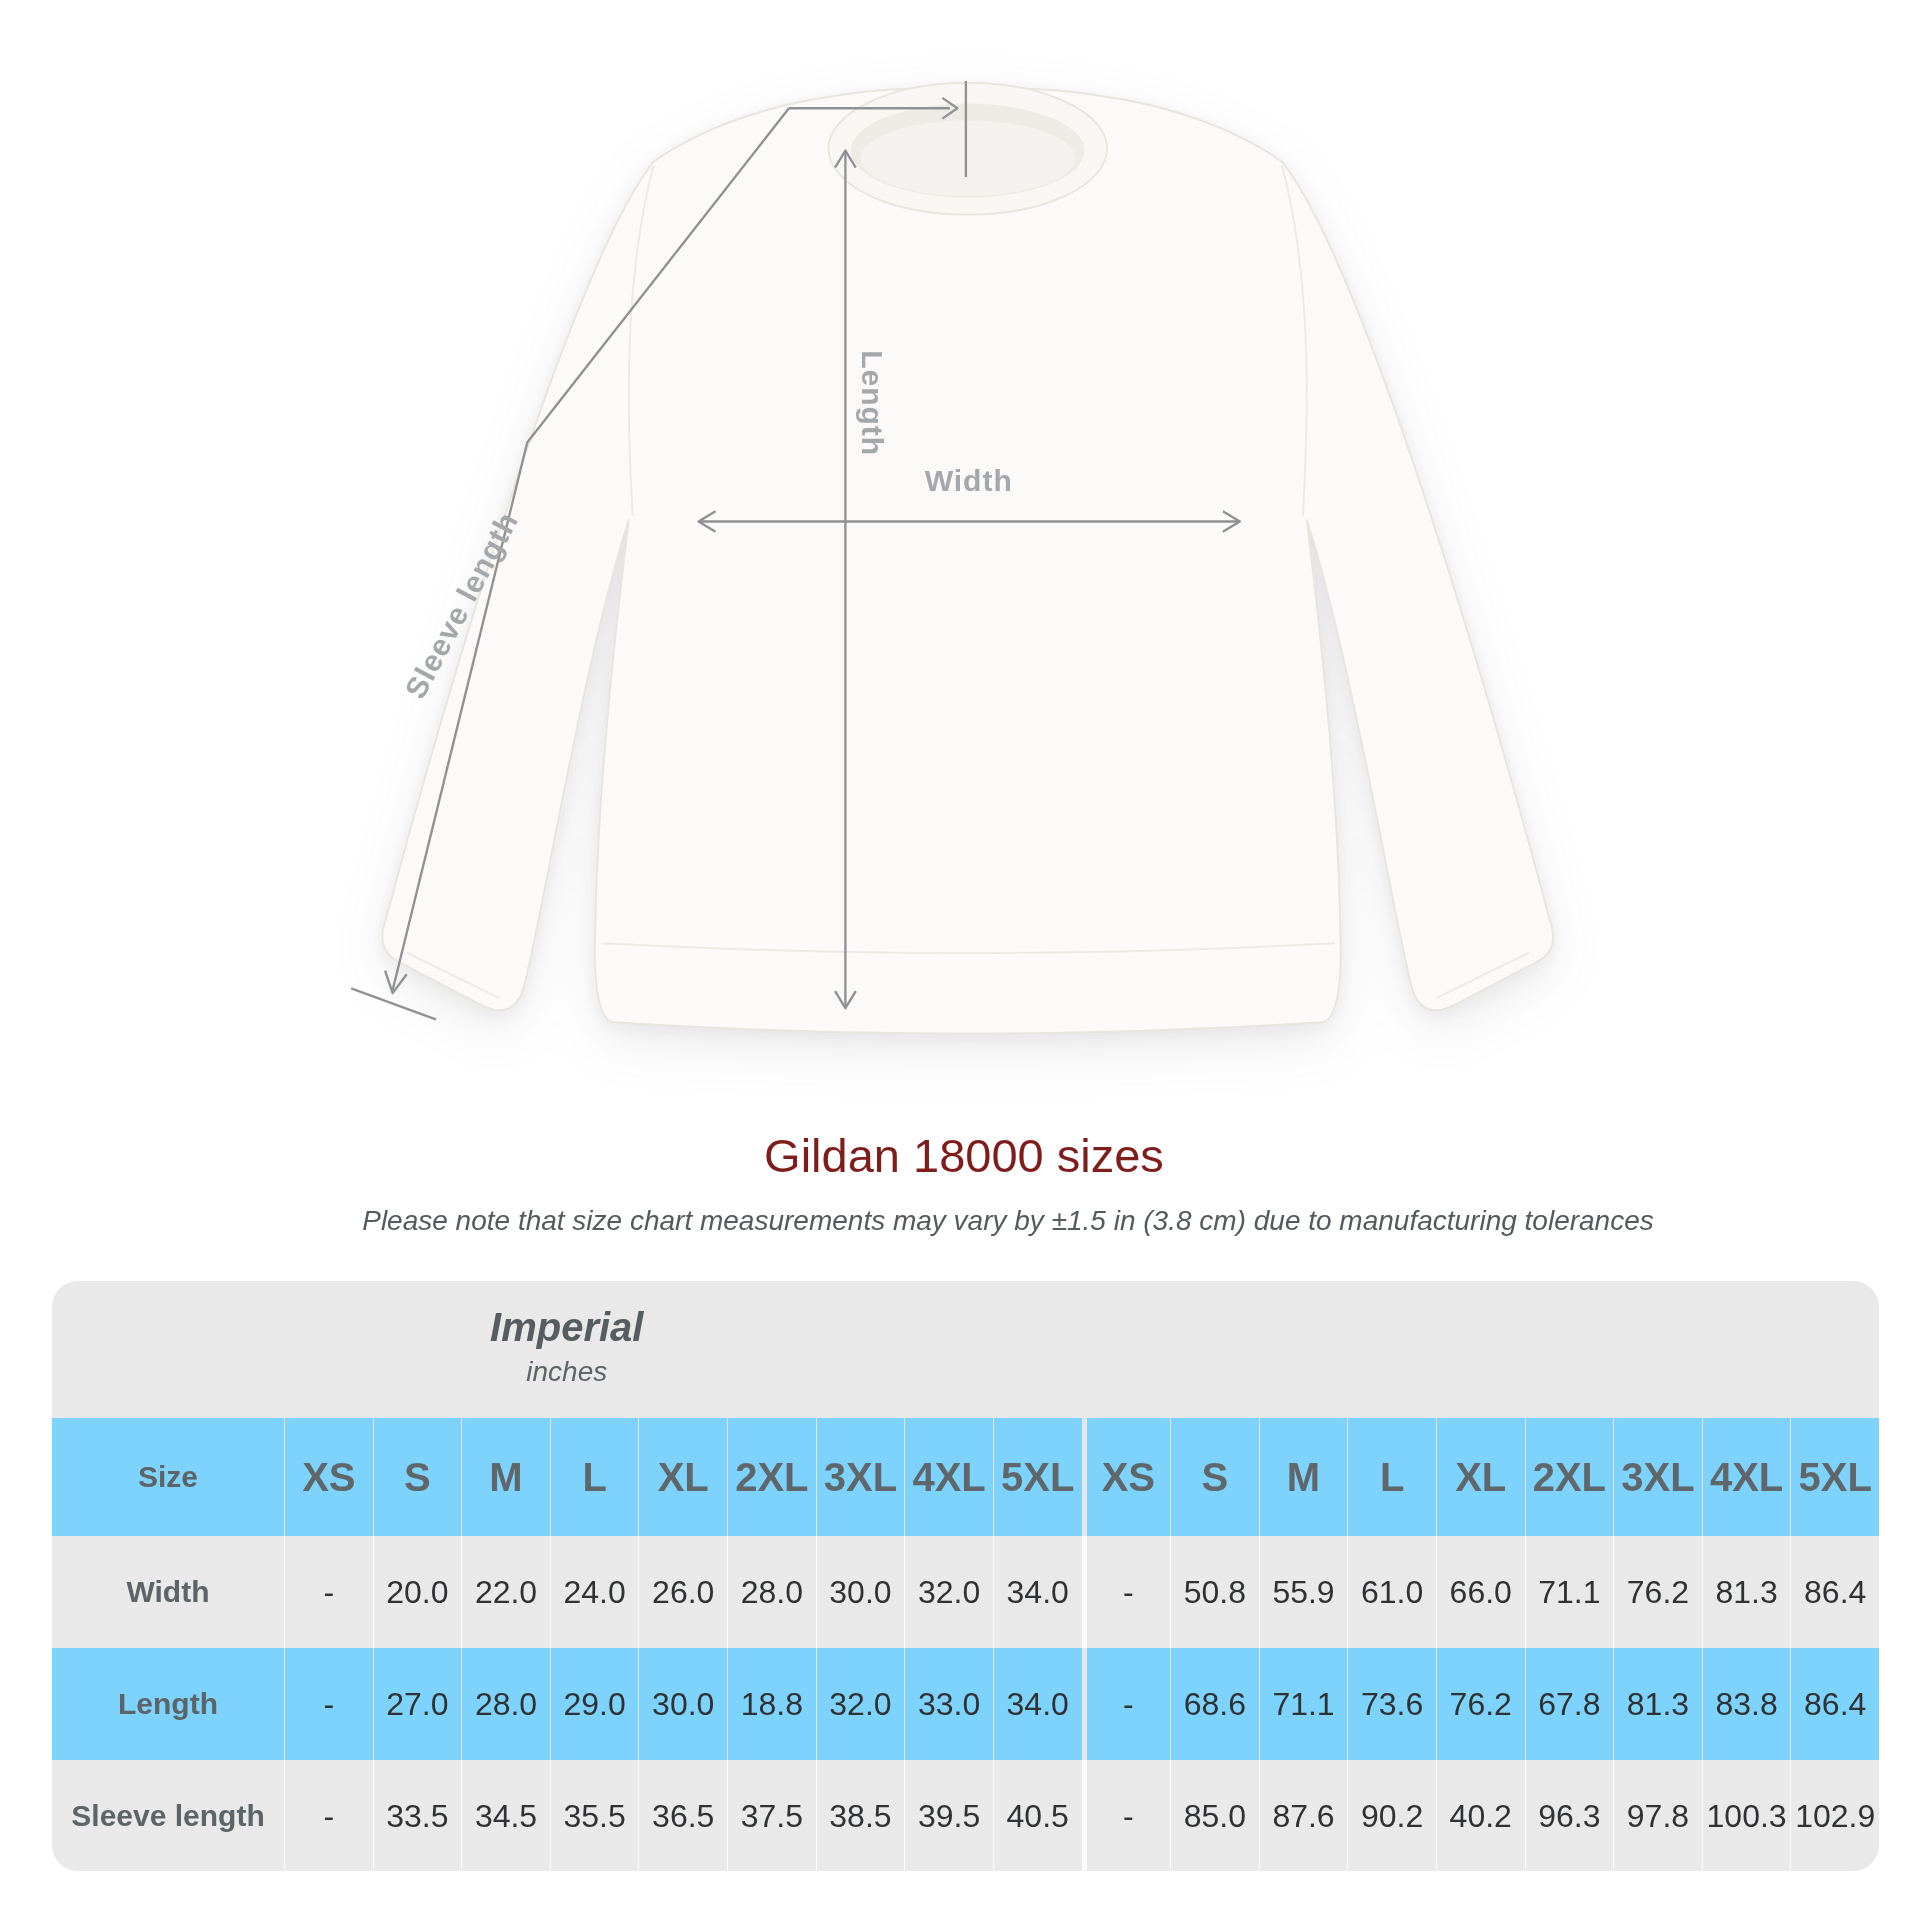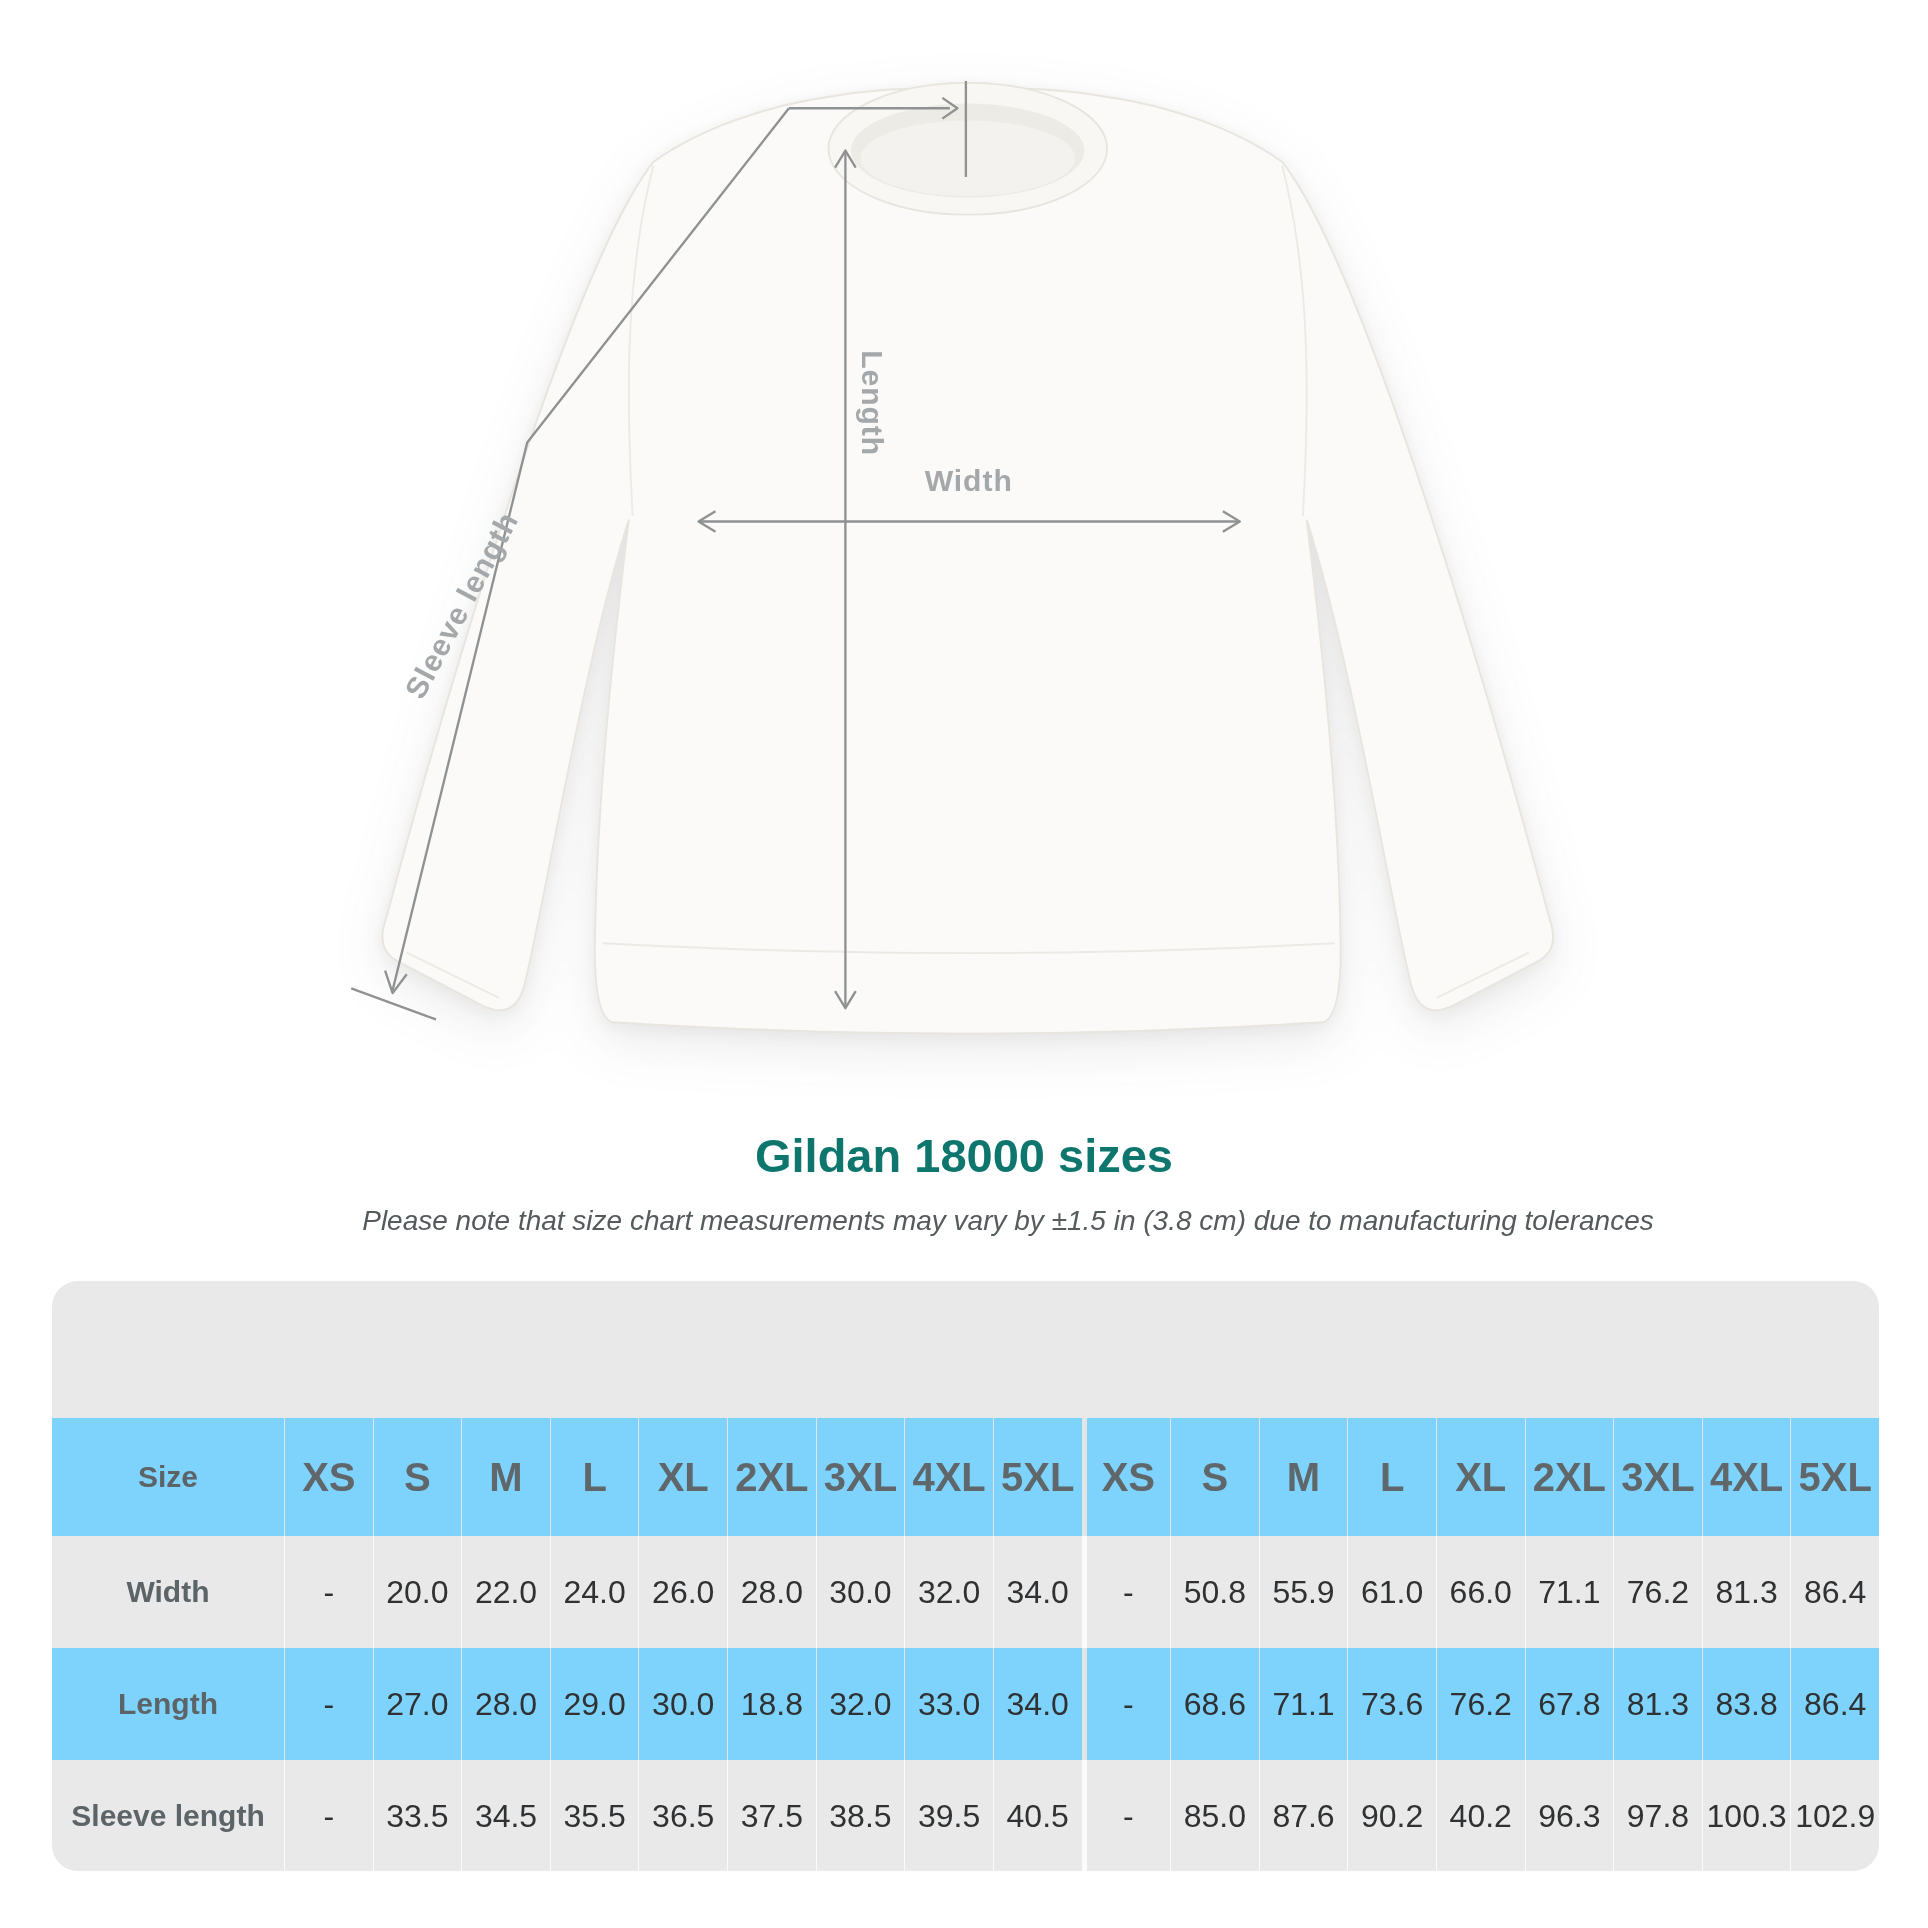--- a/index.html
+++ b/index.html
@@ -9,21 +9,21 @@
 
   
   .hero { position:absolute; left:0; top:0; width:1928px; height:1139px; }
   .garment { filter: drop-shadow(0 18px 26px rgba(60,60,60,.10)) drop-shadow(0 4px 8px rgba(60,60,60,.05)); }
   .ann { stroke:#8f9193; stroke-width:2.5; fill:none; }
   .ann-label { fill:#a5a8aa; font-family:"Liberation Sans", sans-serif; font-weight:bold; font-size:32px; letter-spacing:1px; }
   .seam { stroke:#eceae4; stroke-width:2; fill:none; }
 
   
   .title { position:absolute; left:0; top:1128px; width:100%; text-align:center;
-           font-size:47px; font-weight:bold; color:#0f766e; }
+           font-size:47px; font-weight:normal; color:#7f1d1d; }
   .subtitle { position:absolute; left:0; top:1205px; width:100%; text-align:center;
               font-style:italic; font-size:28px; color:#555a5d;margin-left:44px; }
 
   
   .panel { position:absolute; left:52px; top:1281px; width:1827px; height:590px;
            border-radius:26px; overflow:hidden; background:#fff; }
   .grid-row { display:grid; grid-template-columns:232px repeat(18, 1fr); }
 
   .unit-band { height:137px; background:#e9e9e9; }
   .unit-cell { display:flex; flex-direction:column; align-items:center; justify-content:center; gap:5.6px; padding-bottom:5.6px; }
@@ -104,20 +104,24 @@
       <text class="ann-label" x="1029" y="522" text-anchor="middle">Width</text>
     </g>
   </svg>
 
   <div class="title">Gildan 18000 sizes</div>
   <div class="subtitle">Please note that size chart measurements may vary by ±1.5 in (3.8 cm) due to manufacturing tolerances</div>
 
   <div class="panel">
 
     <div class="unit-band grid-row">
+      <div class="unit-cell imperial">
+        <div class="unit-name">Imperial</div>
+        <div class="unit-units">inches</div>
+      </div>
     </div>
 
     <div class="trow grid-row row-white">
       <div class="cell label">Size</div>
       <div class="cells grp-imperial">
         
       <div class="cell head">XS</div><div class="cell head">S</div><div class="cell head">M</div><div class="cell head">L</div><div class="cell head">XL</div><div class="cell head">2XL</div><div class="cell head">3XL</div><div class="cell head">4XL</div><div class="cell head">5XL</div></div>
       <div class="cells grp-metric">
         
       <div class="cell head">XS</div><div class="cell head">S</div><div class="cell head">M</div><div class="cell head">L</div><div class="cell head">XL</div><div class="cell head">2XL</div><div class="cell head">3XL</div><div class="cell head">4XL</div><div class="cell head">5XL</div></div>

